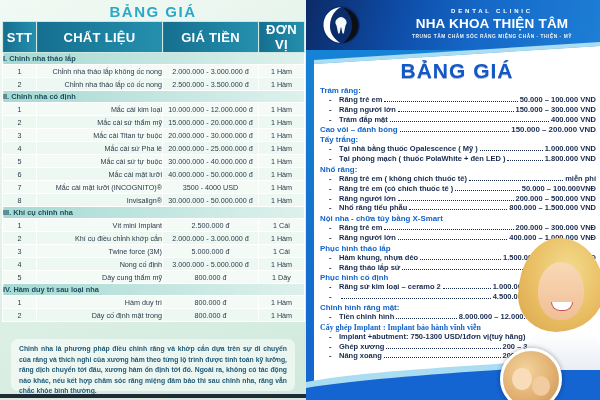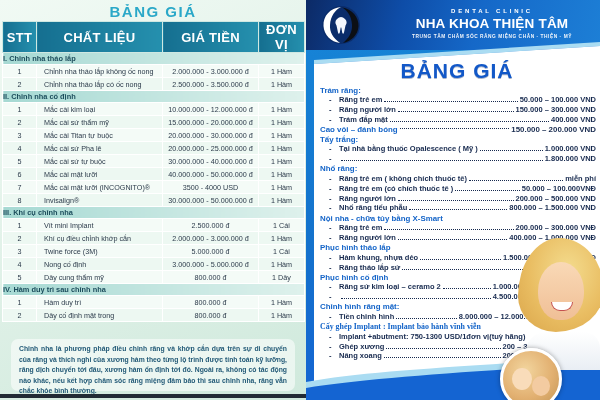--- a/index.html
+++ b/index.html
@@ -28,21 +28,21 @@
     background:linear-gradient(90deg,var(--table_header_start),var(--table_header_end));
     color:#fff; font-size:13px; font-weight:bold; height:16px;
     border:1px solid #cfe8e2; letter-spacing:.3px;
   }
   .ortho-table td { border:1px solid #fff; font-size:7.2px; color:#2b3a4a; height:13px; }
   .ortho-table td.section {
     background:linear-gradient(90deg,var(--section_row_start),var(--section_row_end));
     color:#1c4d5c; font-weight:600; font-size:7.4px; height:12px;
   }
   .ortho-table td.stt, .ortho-table td.price, .ortho-table td.unit { text-align:center; background:var(--row_bg); }
-  .ortho-table td.mat { text-align:left; padding-left:7px; background:var(--row_bg); }
+  .ortho-table td.mat { text-align:right; padding-left:7px; background:var(--row_bg); }
   .ortho-table tr.alt td.stt, .ortho-table tr.alt td.price,
   .ortho-table tr.alt td.unit, .ortho-table tr.alt td.mat { background:var(--row_alt_bg); }
   .ortho-note {
     position:absolute; left:11px; right:11px; bottom:9px; height:52px;
     background:rgba(255,255,255,.55); border-radius:7px; padding:5px 8px;
     font-size:6.8px; line-height:1.55; color:var(--note_text); font-weight:600;
     text-align:justify;
   }
   .left-bottom-bar { position:absolute; left:0; right:0; bottom:2px; height:4px; background:var(--bottom_bar); }
 
@@ -70,21 +70,21 @@
     position:absolute; left:8px; right:0; top:44px; bottom:0; z-index:1;
     background:#fff;
     clip-path:polygon(0 20px,100% 2px,100% 100%,0 100%);
   }
   .rp-title {
     margin-top:15px; text-align:center; font-size:21px; font-weight:bold;
     letter-spacing:1px; color:var(--banner_title);
     text-shadow:0 1px 0 rgba(10,40,100,.35);
   }
   .price-list { position:relative; z-index:1; margin:2px 4px 0 6px; }
-  .pl-heading { display:flex; align-items:center; height:10px; font-size:7.9px; font-weight:bold; color:var(--heading_blue); white-space:nowrap; }
+  .pl-heading { display:flex; align-items:flex-end; height:10px; font-size:7.9px; font-weight:bold; color:var(--heading_blue); white-space:nowrap; }
   .pl-item { display:flex; align-items:baseline; height:9.8px; font-size:7.5px; font-weight:bold; color:var(--item_navy); white-space:nowrap; }
   .pl-bullet { width:10px; margin-left:9px; flex:0 0 auto; }
   .pl-leader { flex:1 1 auto; border-bottom:1.6px dotted var(--item_navy); margin:0 2px 2px 2px; min-width:6px; }
   .pl-leader.hidden { border-bottom:none; }
   .pl-price { flex:0 0 auto; color:var(--item_navy); }
   .bottom-wave { position:absolute; left:0; bottom:0; width:294px; height:46px; z-index:2; }
 
   
   .woman-photo { position:absolute; right:-4px; top:238px; width:90px; height:132px; z-index:3; }
   .woman-hair { position:absolute; right:0; top:0; width:86px; height:94px;
@@ -219,21 +219,21 @@
             <td class="price">3.000.000 - 5.000.000 đ</td>
             <td class="unit">1 Hàm</td>
           </tr>
           <tr>
             <td class="stt">5</td>
             <td class="mat">Dây cung thẩm mỹ</td>
             <td class="price">800.000 đ</td>
             <td class="unit">1 Dây</td>
           </tr>
           <tr>
-            <td class="section" colspan="4">IV. Hàm duy trì sau chỉnh nha</td>
+            <td class="section" colspan="4">IV. Hàm duy trì sau loại nha</td>
           </tr>
           <tr>
             <td class="stt">1</td>
             <td class="mat">Hàm duy trì</td>
             <td class="price">800.000 đ</td>
             <td class="unit">1 Hàm</td>
           </tr>
           <tr class="alt">
             <td class="stt">2</td>
             <td class="mat">Dây cố định mặt trong</td>
@@ -296,20 +296,21 @@
             <span>Tẩy trắng:</span>
           </div>
           <div class="pl-item">
             <span class="pl-bullet">-</span>
             <span>Tại nhà bằng thuốc Opalescence ( Mỹ )</span>
             <span class="pl-leader"></span>
             <span class="pl-price">1.000.000 VND</span>
           </div>
           <div class="pl-item">
             <span class="pl-bullet">-</span>
+            <span>Tại phòng mạch ( thuốc PolaWhite + đèn LED )</span>
             <span class="pl-leader"></span>
             <span class="pl-price">1.800.000 VND</span>
           </div>
           <div class="pl-heading">
             <span>Nhổ răng:</span>
           </div>
           <div class="pl-item">
             <span class="pl-bullet">-</span>
             <span>Răng trẻ em ( không chích thuốc tê)</span>
             <span class="pl-leader"></span>

